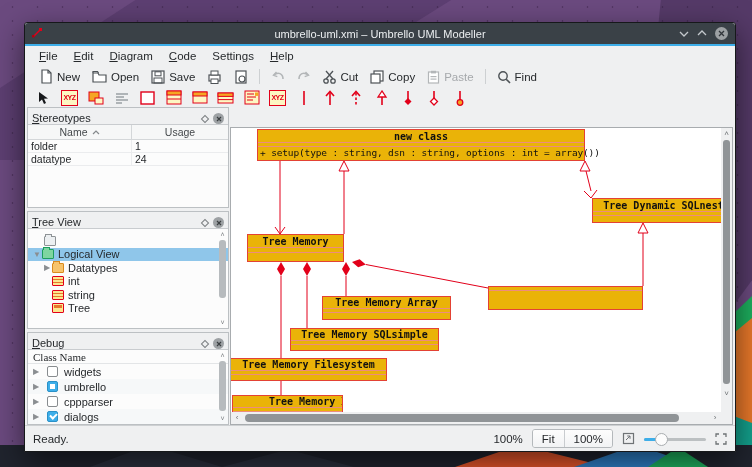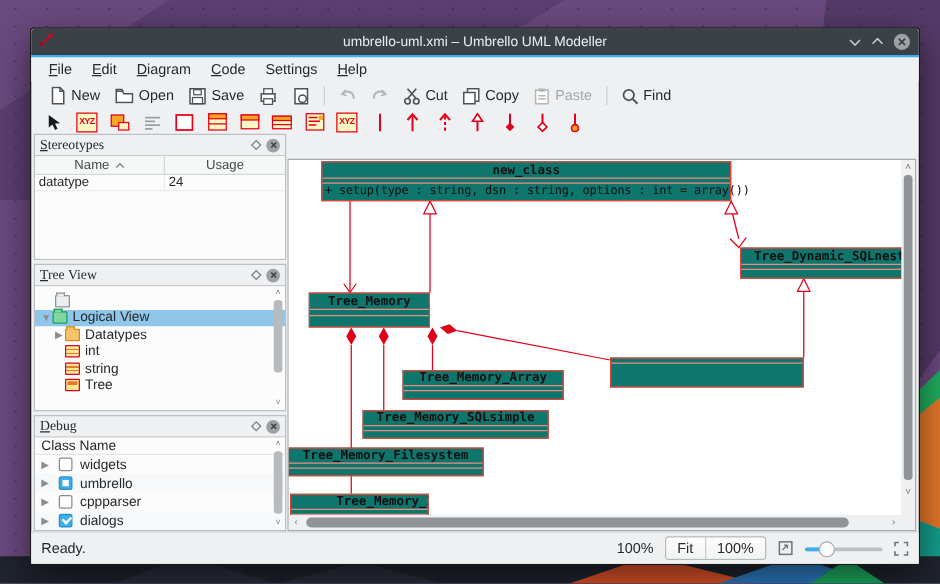--- a/index.html
+++ b/index.html
@@ -63,22 +63,22 @@
   #toolbar2 { position:absolute; left:0; top:65px; right:0; height:19px; display:flex;
     align-items:center; gap:9px; padding-left:10px; }
   .t2 { display:flex; align-items:center; justify-content:center; width:17px; height:16px; }
   .shape-box { border:1px solid #e2001a; background:#fdf7c3; }
   .xyz-glyph { font-size:7px; font-weight:bold; color:#e2001a; line-height:8px; letter-spacing:-0.5px; }
 
   
   #dock { position:absolute; left:2px; top:84px; width:202px; bottom:26px; display:flex;
     flex-direction:column; gap:3px; }
   .panel { border:1px solid #bcc0c3; background:#eff0f1; display:flex; flex-direction:column; }
-  .panel-title { height:16px; display:flex; align-items:center; padding:0 4px;
-    font-size:11px; color:#26292c;font-family:Liberation Serif, serif; }
+  .panel-title { height:16px; display:flex; align-items:flex-end; padding:0 4px;
+    font-size:11px; color:#26292c; }
   .panel-title .label { display:block; }
   .panel-title .label::first-letter { text-decoration:underline; }
   .panel-icons { margin-left:auto; display:flex; align-items:center; gap:5px; }
   .diamond { width:6px; height:6px; border:1px solid #7b7f82; transform:rotate(45deg); }
   .mini-close { width:11px; height:11px; border-radius:50%; background:#9da1a4; display:flex;
     align-items:center; justify-content:center; }
   .panel-content { flex:1; background:#fcfcfc; border-top:1px solid #c9cccf; position:relative; overflow:hidden; }
 
   
   #stereo-panel { height:101px; }
@@ -109,21 +109,21 @@
   .ticon.datatype { background:#fbe88f; border:1px solid #e2001a; }
   .ticon.datatype::after { content:""; position:absolute; left:1px; top:1px; right:1px; height:3px;
     background:#e8762c; }
   .vscroll-mini { position:absolute; right:1px; top:2px; bottom:2px; width:9px; }
   .vscroll-mini .thumb { position:absolute; left:1px; width:7px; border-radius:3px; background:#b7bbbe; }
   .chev { color:#7b7f82; font-size:7px; line-height:7px; text-align:center; width:9px; }
 
   
   #debug-panel { flex:1; }
   .dbg-header { height:14px; font-size:11px; color:#26292c; padding-left:5px; display:flex;
-    align-items:center; border-bottom:1px solid #e3e5e7; }
+    align-items:center; border-bottom:1px solid #e3e5e7;font-family:Liberation Serif, serif; }
   .dbg-item { height:15px; display:flex; align-items:center; font-size:11px; color:#26292c; gap:6px;
     padding-left:5px; }
   .dbg-item:nth-child(odd) { background:#f6f8f9; }
   .dbg-item .twig { color:#8a8e91; font-size:8px; width:8px; }
   .cbx { width:11px; height:11px; border-radius:2px; border:1px solid #888c8f; background:#fff;
     position:relative; flex:none; }
   .cbx.partial { background:#3daee9; border-color:#2a91c8; }
   .cbx.partial::after { content:""; position:absolute; left:2px; top:2px; width:5px; height:5px; background:#fff; }
   .cbx.checked { background:#3daee9; border-color:#2a91c8; }
   .cbx.checked::after { content:""; position:absolute; left:2px; top:1px; width:5px; height:3px;
@@ -135,21 +135,21 @@
   #newtab-btn { width:18px; height:17px; margin:0 3px 1px 1px; display:flex; align-items:center;
     justify-content:center; }
   #tab-active { height:20px; display:flex; align-items:center; gap:5px; padding:0 7px;
     background:#fcfcfc; border:1px solid #bcc0c3; border-bottom:none; border-radius:3px 3px 0 0;
     font-size:11.5px; color:#26292c; }
   #canvas-frame { position:absolute; left:0; top:20px; right:0; bottom:0; border:1px solid #a8acaf;
     background:#eff0f1; }
   #viewport { position:absolute; left:0; top:0; right:11px; bottom:12px; background:#ffffff; overflow:hidden; }
   #diagram-svg { position:absolute; left:0; top:0; z-index:1; }
 
-  .uml-box { position:absolute; background:#0f766e; border:1px solid #e34234; z-index:2;
+  .uml-box { position:absolute; background:#eab308; border:1px solid #e34234; z-index:2;
     font-family:"DejaVu Sans Mono", monospace; color:#111; }
   .uml-box .t { font-weight:bold; font-size:10px; text-align:center; border-bottom:1px solid #ed8c7e;
     white-space:nowrap; overflow:hidden; }
   .uml-box .r1 { border-bottom:1px solid #ed8c7e; }
   .uml-box .m { font-size:9.5px; letter-spacing:-0.15px; white-space:nowrap; padding-left:2px; }
 
   
   #vscroll { position:absolute; right:0; top:0; width:11px; bottom:12px; background:#eff0f1; }
   #vscroll .thumb { position:absolute; left:2px; width:7px; top:12px; bottom:28px; background:#909497; border-radius:3px; }
   #hscroll { position:absolute; left:0; right:11px; bottom:0; height:12px; background:#eff0f1;
@@ -449,20 +449,24 @@
         <div class="st-header">
           <span class="c1">
               <span>Name</span>
             <svg width="8" height="5" viewBox="0 0 8 5">
                 <polyline points="1,4 4,1 7,4" fill="none" stroke="#85898c" stroke-width="1.2"></polyline>
               </svg>
             </span>
           <span class="c2">Usage</span>
         </div>
         <div class="st-row">
+          <span class="c1">folder</span>
+          <span class="c2">1</span>
+        </div>
+        <div class="st-row">
           <span class="c1">datatype</span>
           <span class="c2">24</span>
         </div>
       </div>
     </div>
 
     <div class="panel" id="tree-panel">
       <div class="panel-title">
         <span class="label">Tree View</span>
         <span class="panel-icons">

